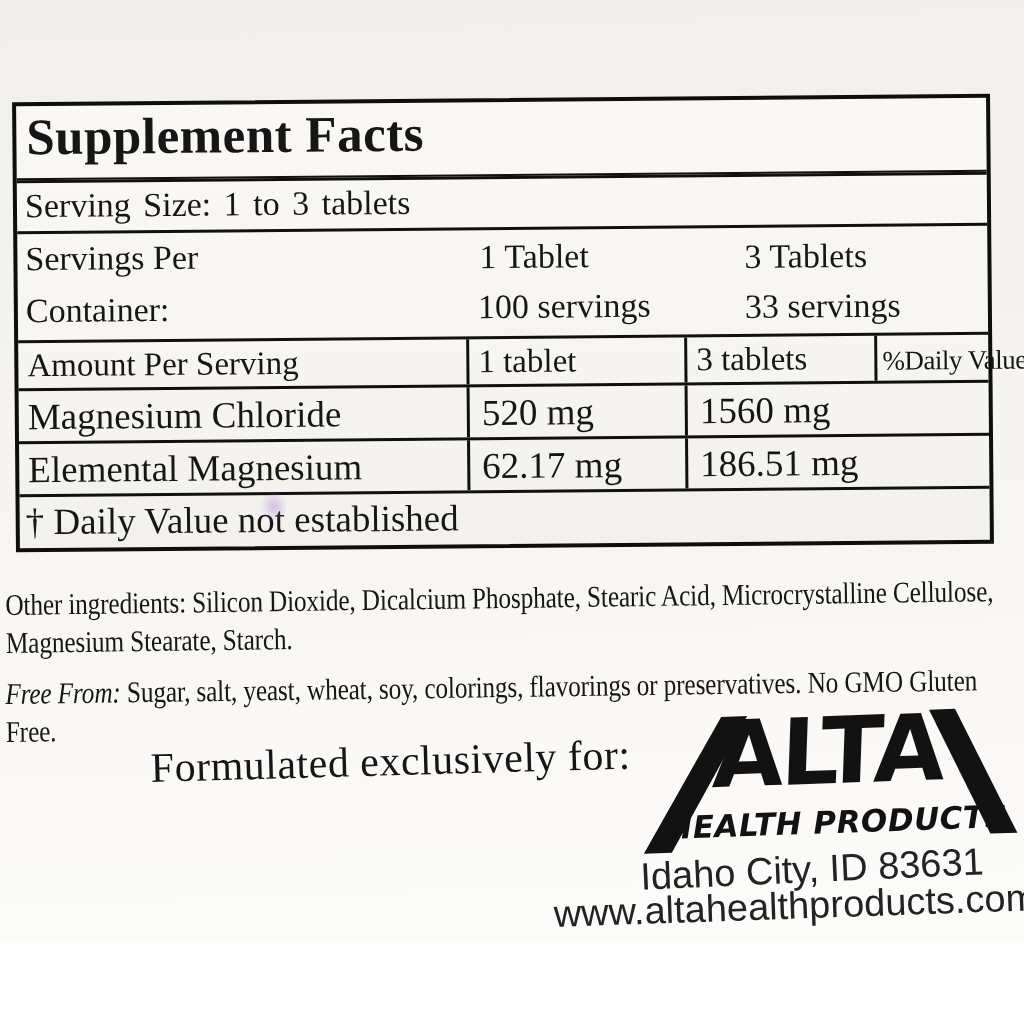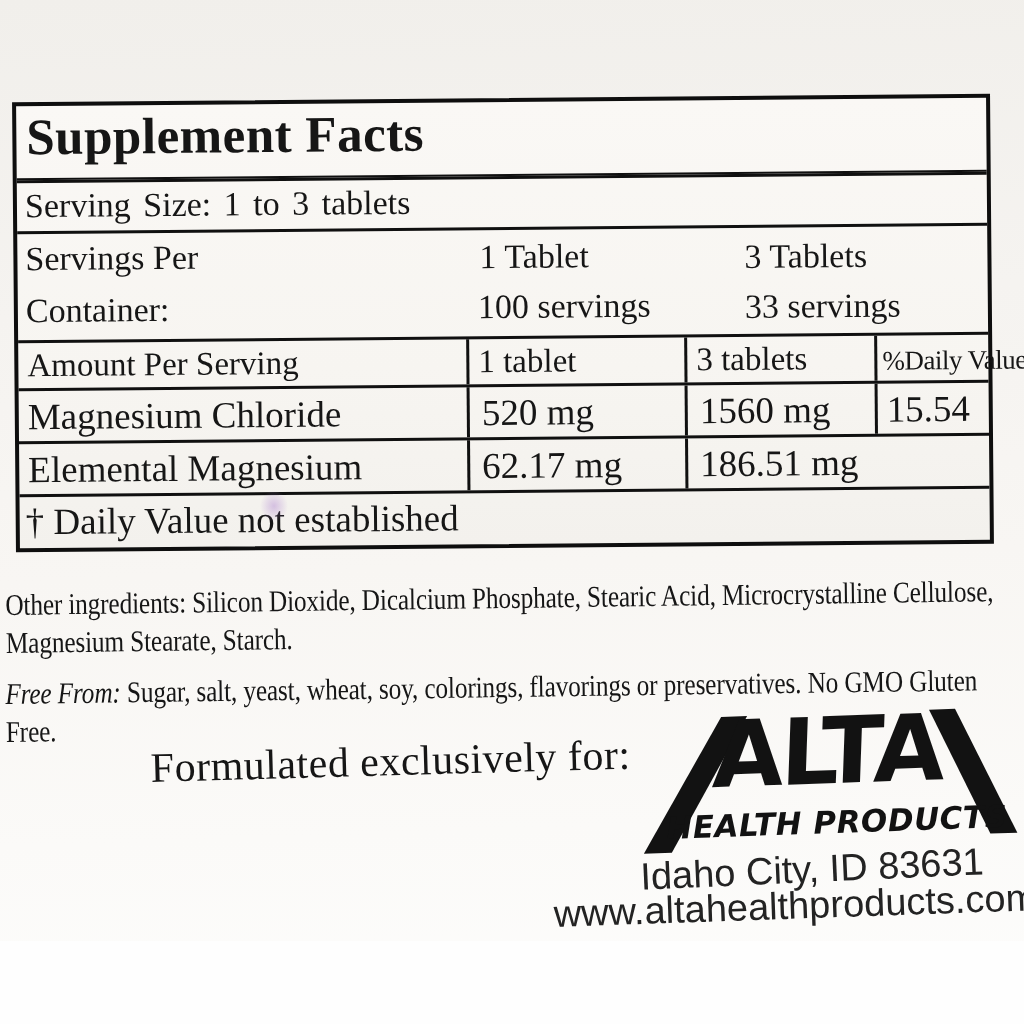--- a/index.html
+++ b/index.html
@@ -92,21 +92,20 @@
         <div class="c">Amount Per Serving</div>
         <div class="c">1 tablet</div>
         <div class="c">3 tablets</div>
         <div class="c dv">%Daily Value</div>
       </div>
 
       <div class="sf-row r-data cols">
         <div class="c">Magnesium Chloride</div>
         <div class="c num">520 mg</div>
         <div class="c num">1560 mg</div>
-        <div class="c">15.54</div>
       </div>
 
       <div class="sf-row r-data cols">
         <div class="c">Elemental Magnesium</div>
         <div class="c num">62.17 mg</div>
         <div class="c num">186.51 mg</div>
       </div>
 
       <div class="sf-row r-foot">
         <span class="t">† Daily Value not established</span>

